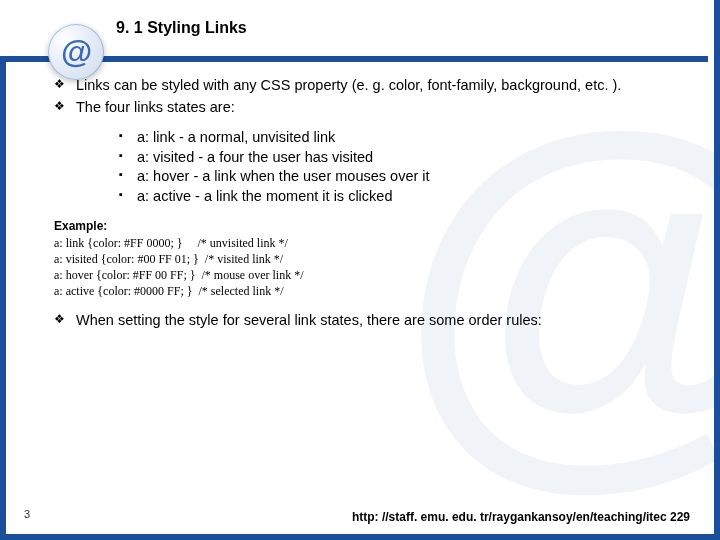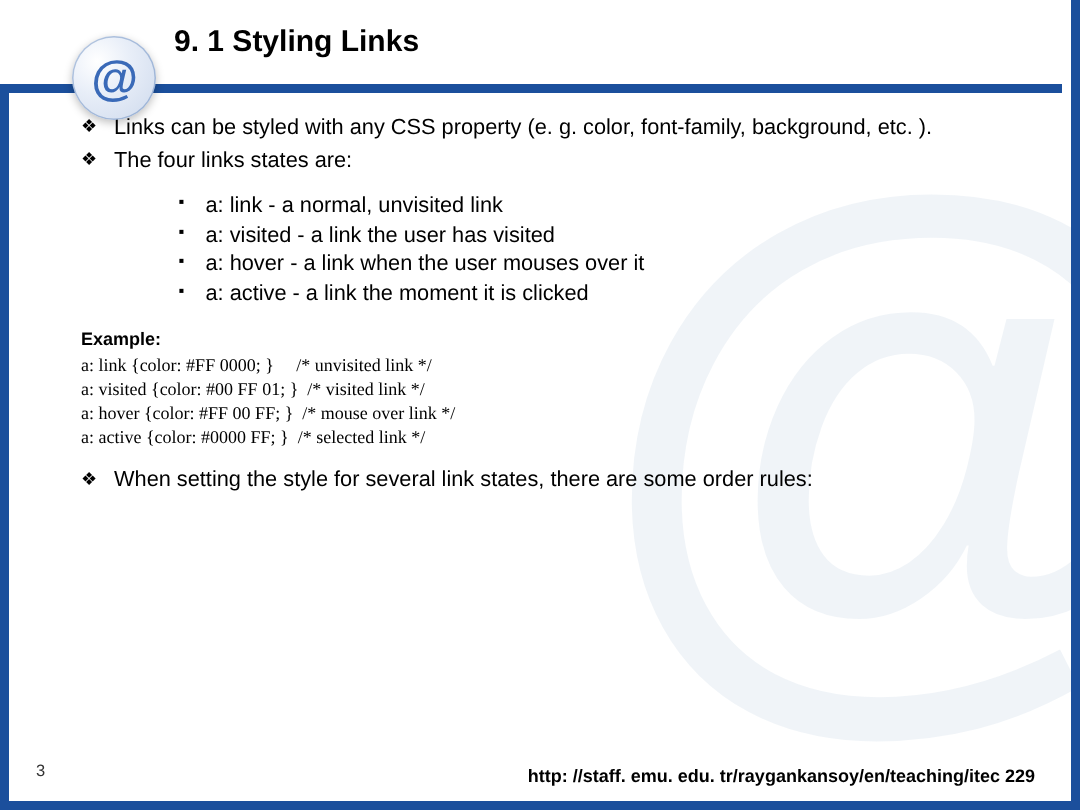--- a/index.html
+++ b/index.html
@@ -33,21 +33,21 @@
     border-top: none;
   }
   .title-bar {
     height: 56px;
     display: flex;
     align-items: center;
     padding-left: 110px;
     position: relative;
   }
   .title {
-    font-size: 20px;
+    font-size: 16px;
     font-weight: bold;
     color: #000;
   }
   .at-icon {
     position: absolute;
     left: 42px;
     top: 24px;
     width: 56px;
     height: 56px;
     border-radius: 50%;
@@ -172,21 +172,21 @@
   <div class="top-rule"></div>
 
   <div class="content">
 
     <ul class="bullet-list">
       <li><span>Links can be styled with any CSS property (e. g. color, font-family, background, etc. ).</span></li>
       <li>
         <span>The four links states are:</span>
         <ul class="sub-list">
           <li><span>a: link - a normal, unvisited link</span></li>
-          <li><span>a: visited - a link the user has visited</span></li>
+          <li><span>a: visited - a four the user has visited</span></li>
           <li><span>a: hover - a link when the user mouses over it</span></li>
           <li><span>a: active - a link the moment it is clicked</span></li>
         </ul>
       </li>
     </ul>
 
     <div class="example">
       <div class="label">Example:</div>
       <div class="example-row">a: link {color: #FF 0000; }     /* unvisited link */</div>
       <div class="example-row">a: visited {color: #00 FF 01; }  /* visited link */</div>

